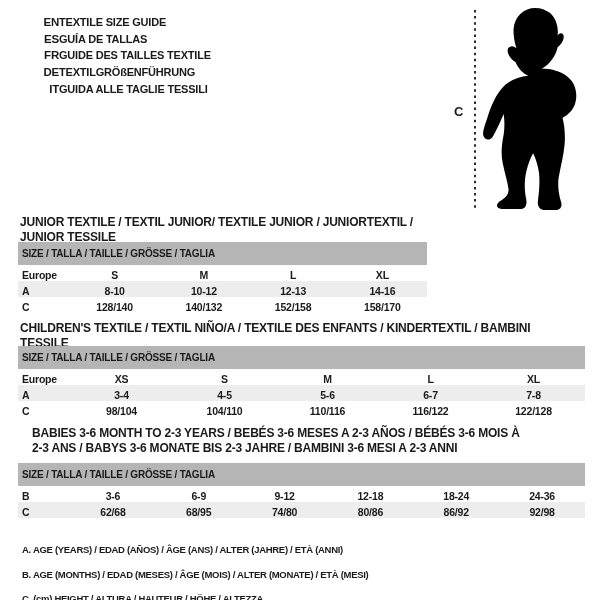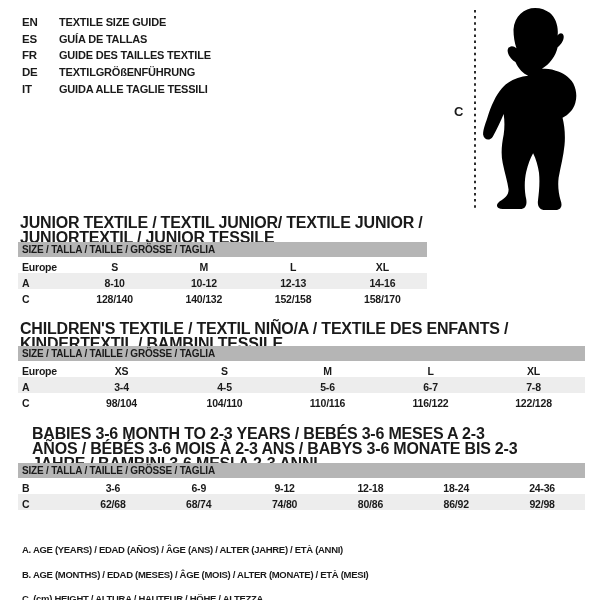--- a/index.html
+++ b/index.html
@@ -25,20 +25,21 @@
   .lang-block {
     position: absolute;
     left: 22px;
     top: 14px;
     width: 400px;
   }
   .lang-row {
     display: flex;
     height: 16.6px;
     align-items: center;
+    text-align: right;
   }
   .lang-code {
     width: 37px;
     font-size: 11.5px;
     font-weight: 700;
     letter-spacing: -0.2px;
   }
   .lang-text {
     font-size: 11px;
     font-weight: 700;
@@ -73,28 +74,28 @@
     top: 6px;
   }
   
   .size-table {
     position: absolute;
     left: 18px;
   }
   .table-title {
     position: absolute;
     left: 2px;
-    font-size: 16px;
+    font-size: 12px;
     font-weight: 700;
     letter-spacing: -0.2px;
     line-height: 15px;
     color: var(--text);
   }
   .size-bar {
-    height: 15px;
+    height: 23px;
     background: var(--bar);
     display: flex;
     align-items: center;
     padding-left: 4px;
     font-size: 10px;
     font-weight: 700;
     letter-spacing: -0.2px;
   }
   .t-row {
     display: flex;
@@ -272,21 +273,21 @@
         <span class="t-cell">3-6</span>
         <span class="t-cell">6-9</span>
         <span class="t-cell">9-12</span>
         <span class="t-cell">12-18</span>
         <span class="t-cell">18-24</span>
         <span class="t-cell">24-36</span>
       </div>
       <div class="t-row shaded">
         <span class="t-label">C</span>
         <span class="t-cell">62/68</span>
-        <span class="t-cell">68/74</span>
+        <span class="t-cell">68/95</span>
         <span class="t-cell">74/80</span>
         <span class="t-cell">80/86</span>
         <span class="t-cell">86/92</span>
         <span class="t-cell">92/98</span>
       </div>
     </div>
 
   <div class="footnotes" id="footnotes">
       <div class="footnote">A. AGE (YEARS) / EDAD (AÑOS) / ÂGE (ANS) / ALTER (JAHRE) / ETÀ (ANNI)</div>
       <div class="footnote">B. AGE (MONTHS) / EDAD (MESES) / ÂGE (MOIS) / ALTER (MONATE) / ETÀ (MESI)</div>

